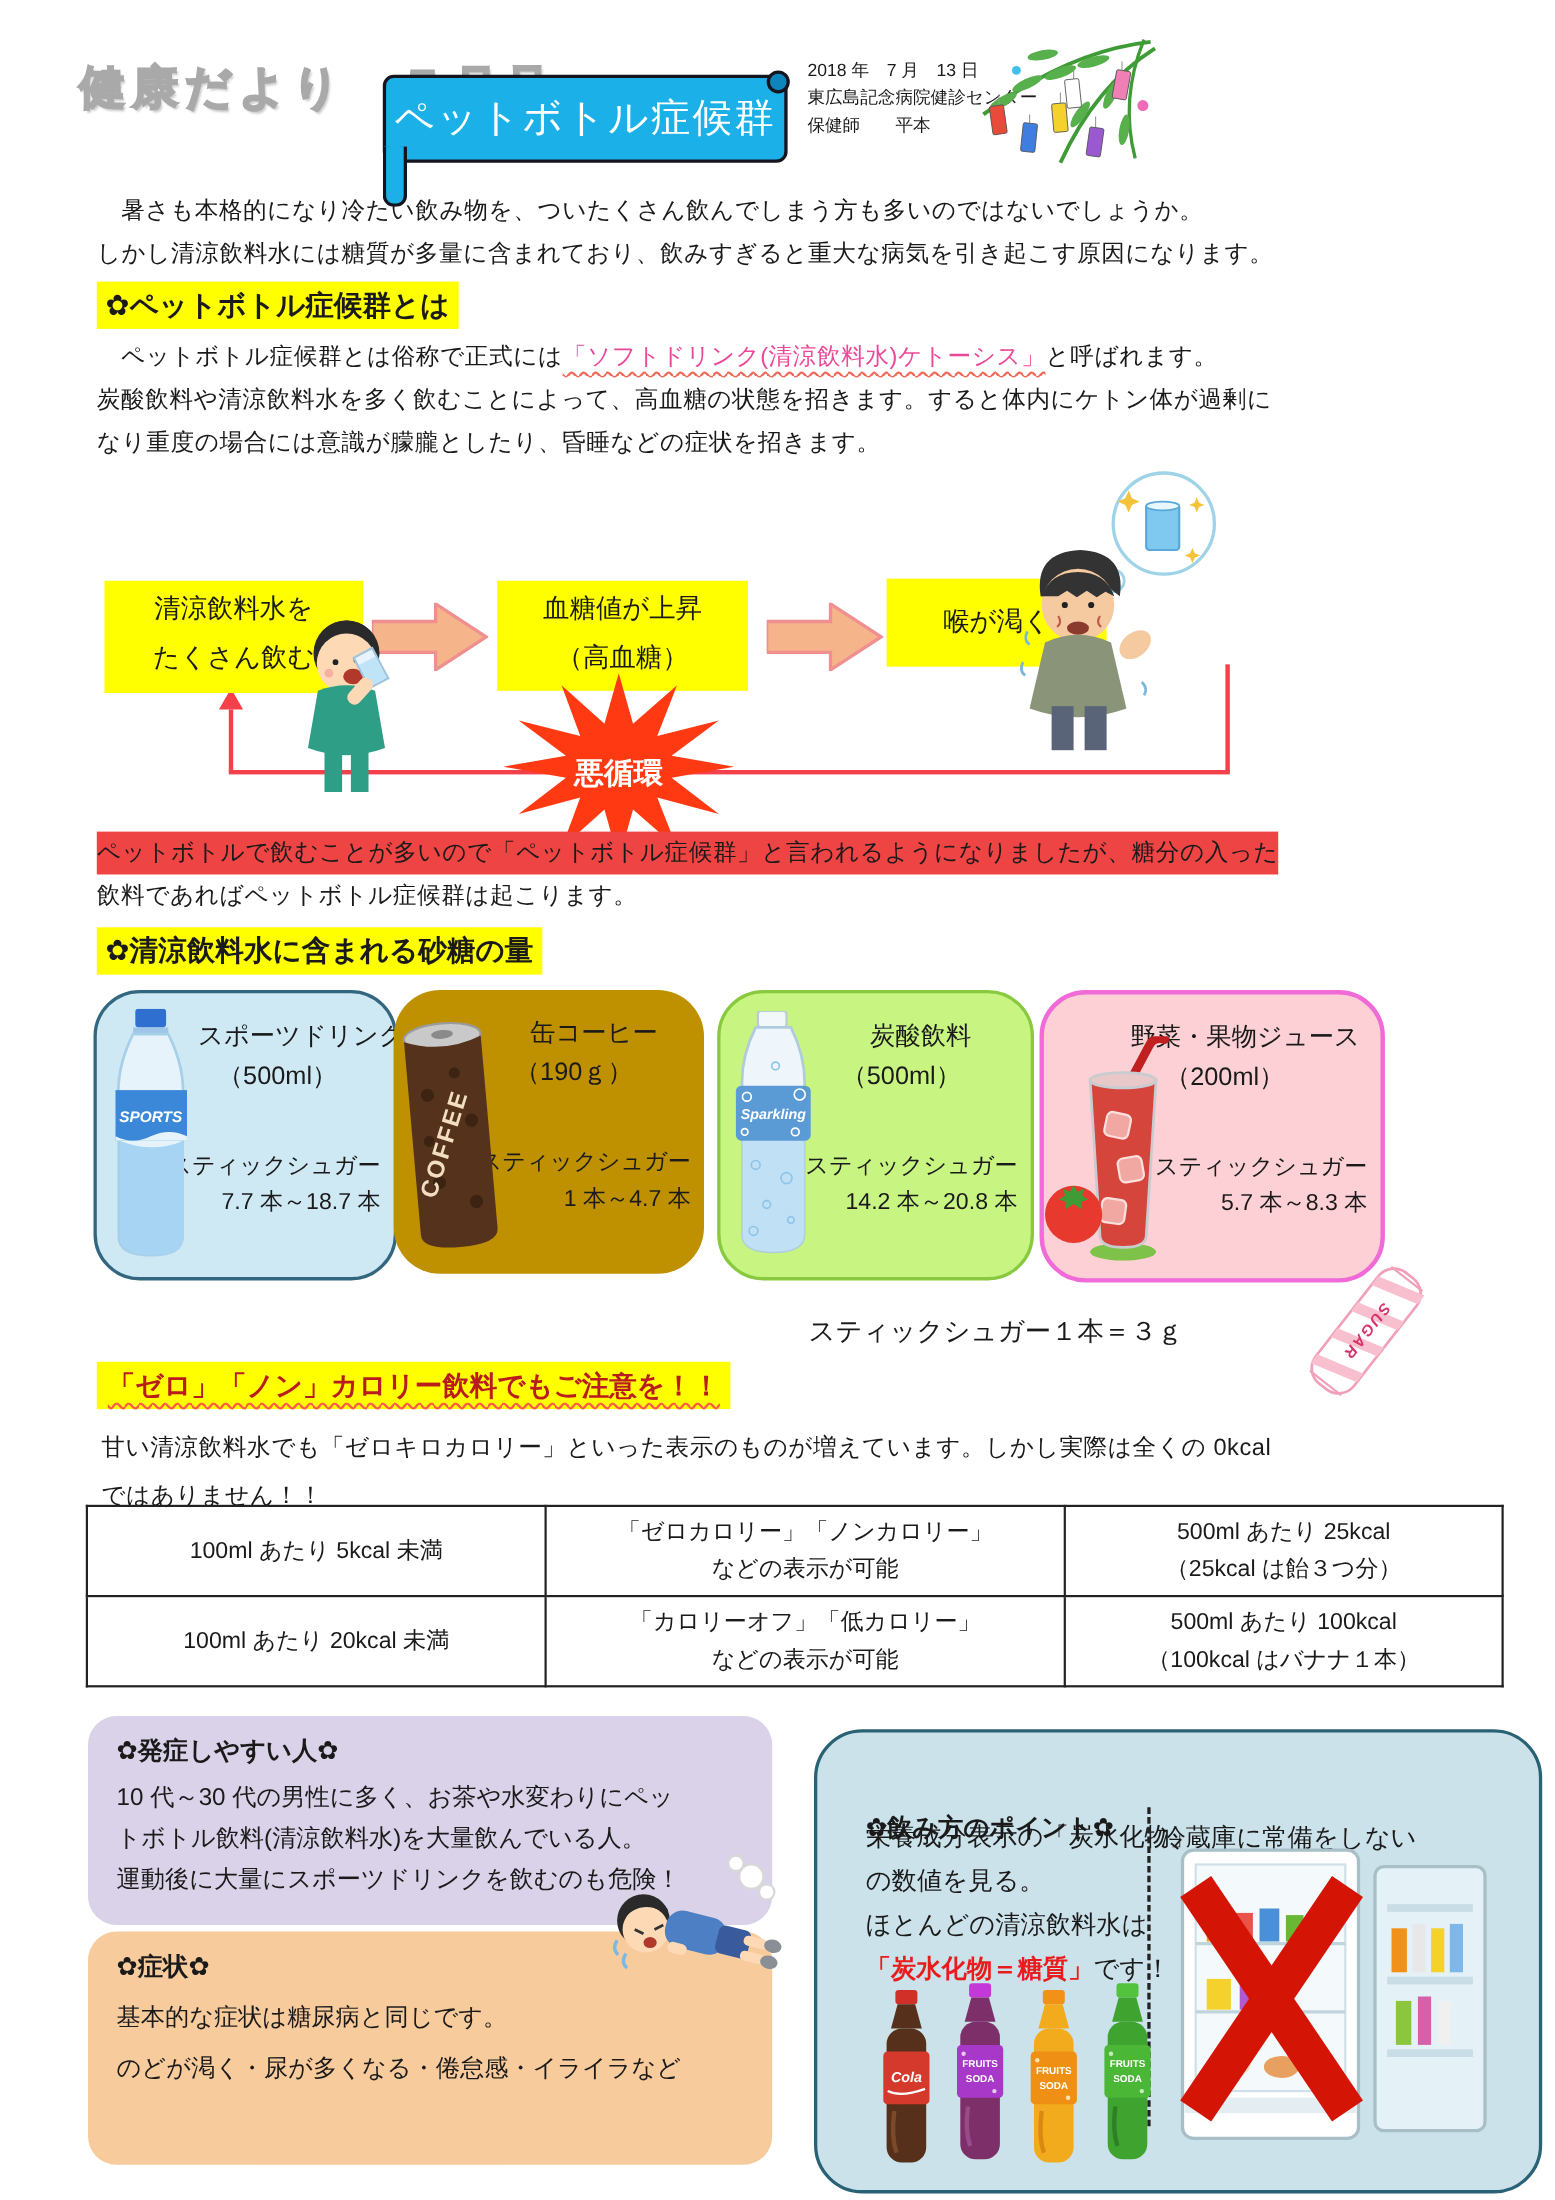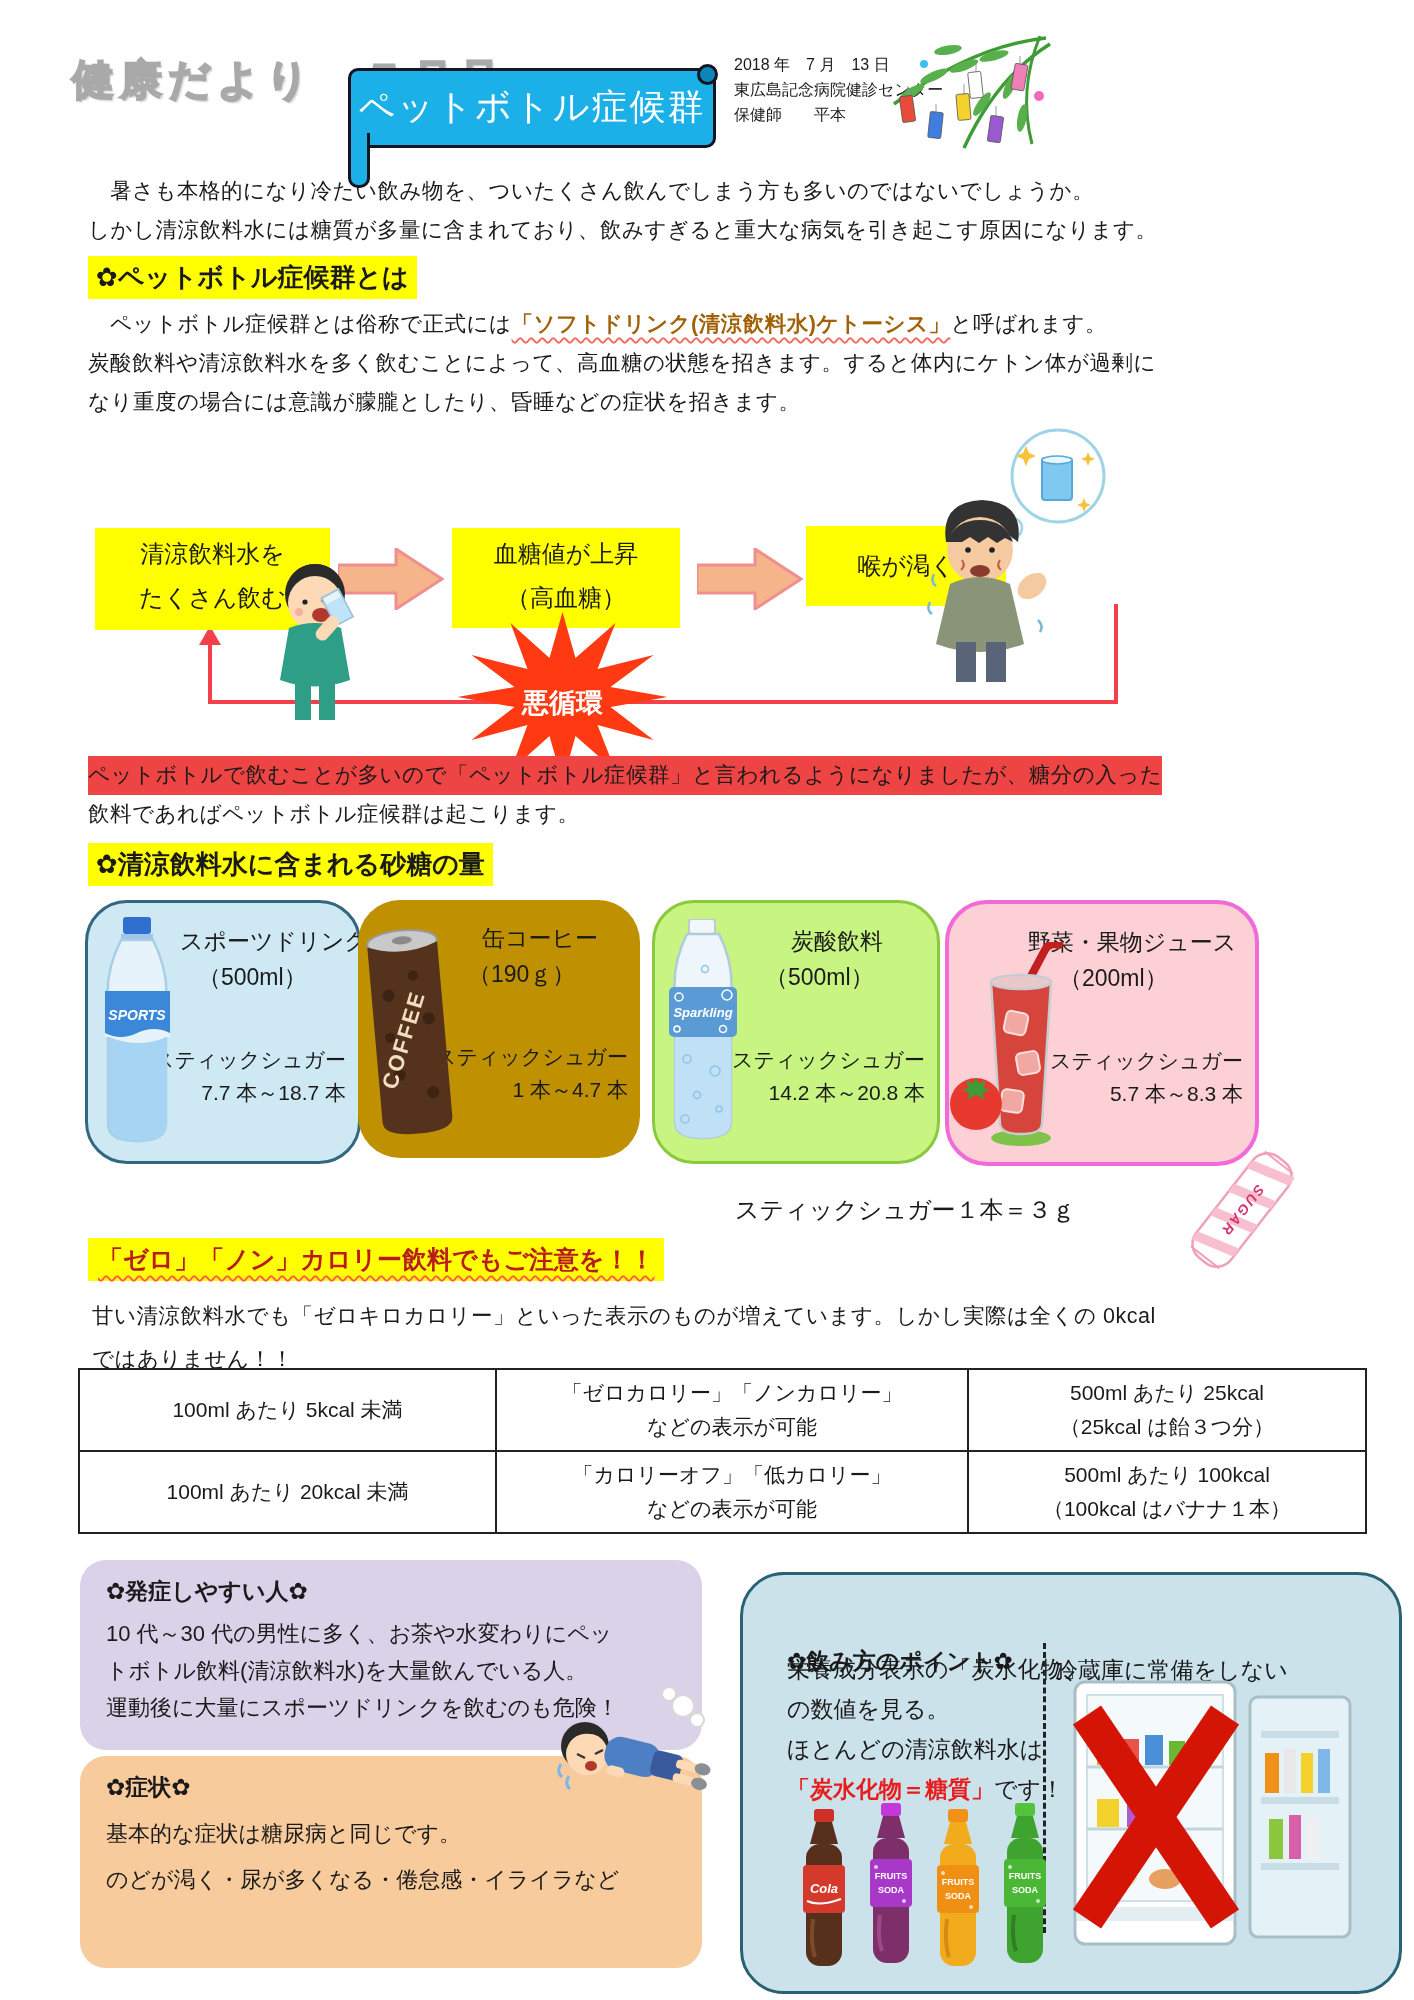--- a/index.html
+++ b/index.html
@@ -20,21 +20,21 @@
     border:3px solid #15151f;border-radius:10px;z-index:2;}
   .banner-text{width:100%;text-align:center;line-height:72px;font-size:36px;color:#fff;letter-spacing:2px;}
   .banner-tail{left:-3px;top:62px;width:16px;height:52px;background:var(--accent-blue);
     border:3px solid #15151f;border-top:none;border-radius:0 0 10px 10px;z-index:1;}
   .banner-curl{right:-5px;top:-7px;width:15px;height:15px;border-radius:50%;
     background:#0d85bb;border:3px solid #15151f;}
   .dateblock{left:734px;top:52px;width:210px;font-size:16px;line-height:25px;}
 
   .bodytext{font-size:21.5px;line-height:39px;letter-spacing:0.5px;white-space:nowrap;}
   .yellow-head{background:var(--highlight);font-size:26px;font-weight:bold;padding:4px 8px;white-space:nowrap;}
-  .red-phrase{color:#a16207;font-weight:bold;
+  .red-phrase{color:#ec4899;font-weight:normal;
     text-decoration:underline wavy #f06a5a;text-decoration-thickness:2px;text-underline-offset:6px;}
 
   .flow-box{background:var(--highlight);text-align:center;font-size:24px;z-index:1;}
   .flow-box div{line-height:44px;}
   .arrow-svg{z-index:1;}
   .loopline-v{border-left:4px solid var(--loop-red);z-index:0;}
   .loopline-h{border-top:4px solid var(--loop-red);z-index:0;}
   .loop-arrowhead{width:0;height:0;border-left:11px solid transparent;border-right:11px solid transparent;
     border-bottom:19px solid var(--loop-red);z-index:0;}
 

